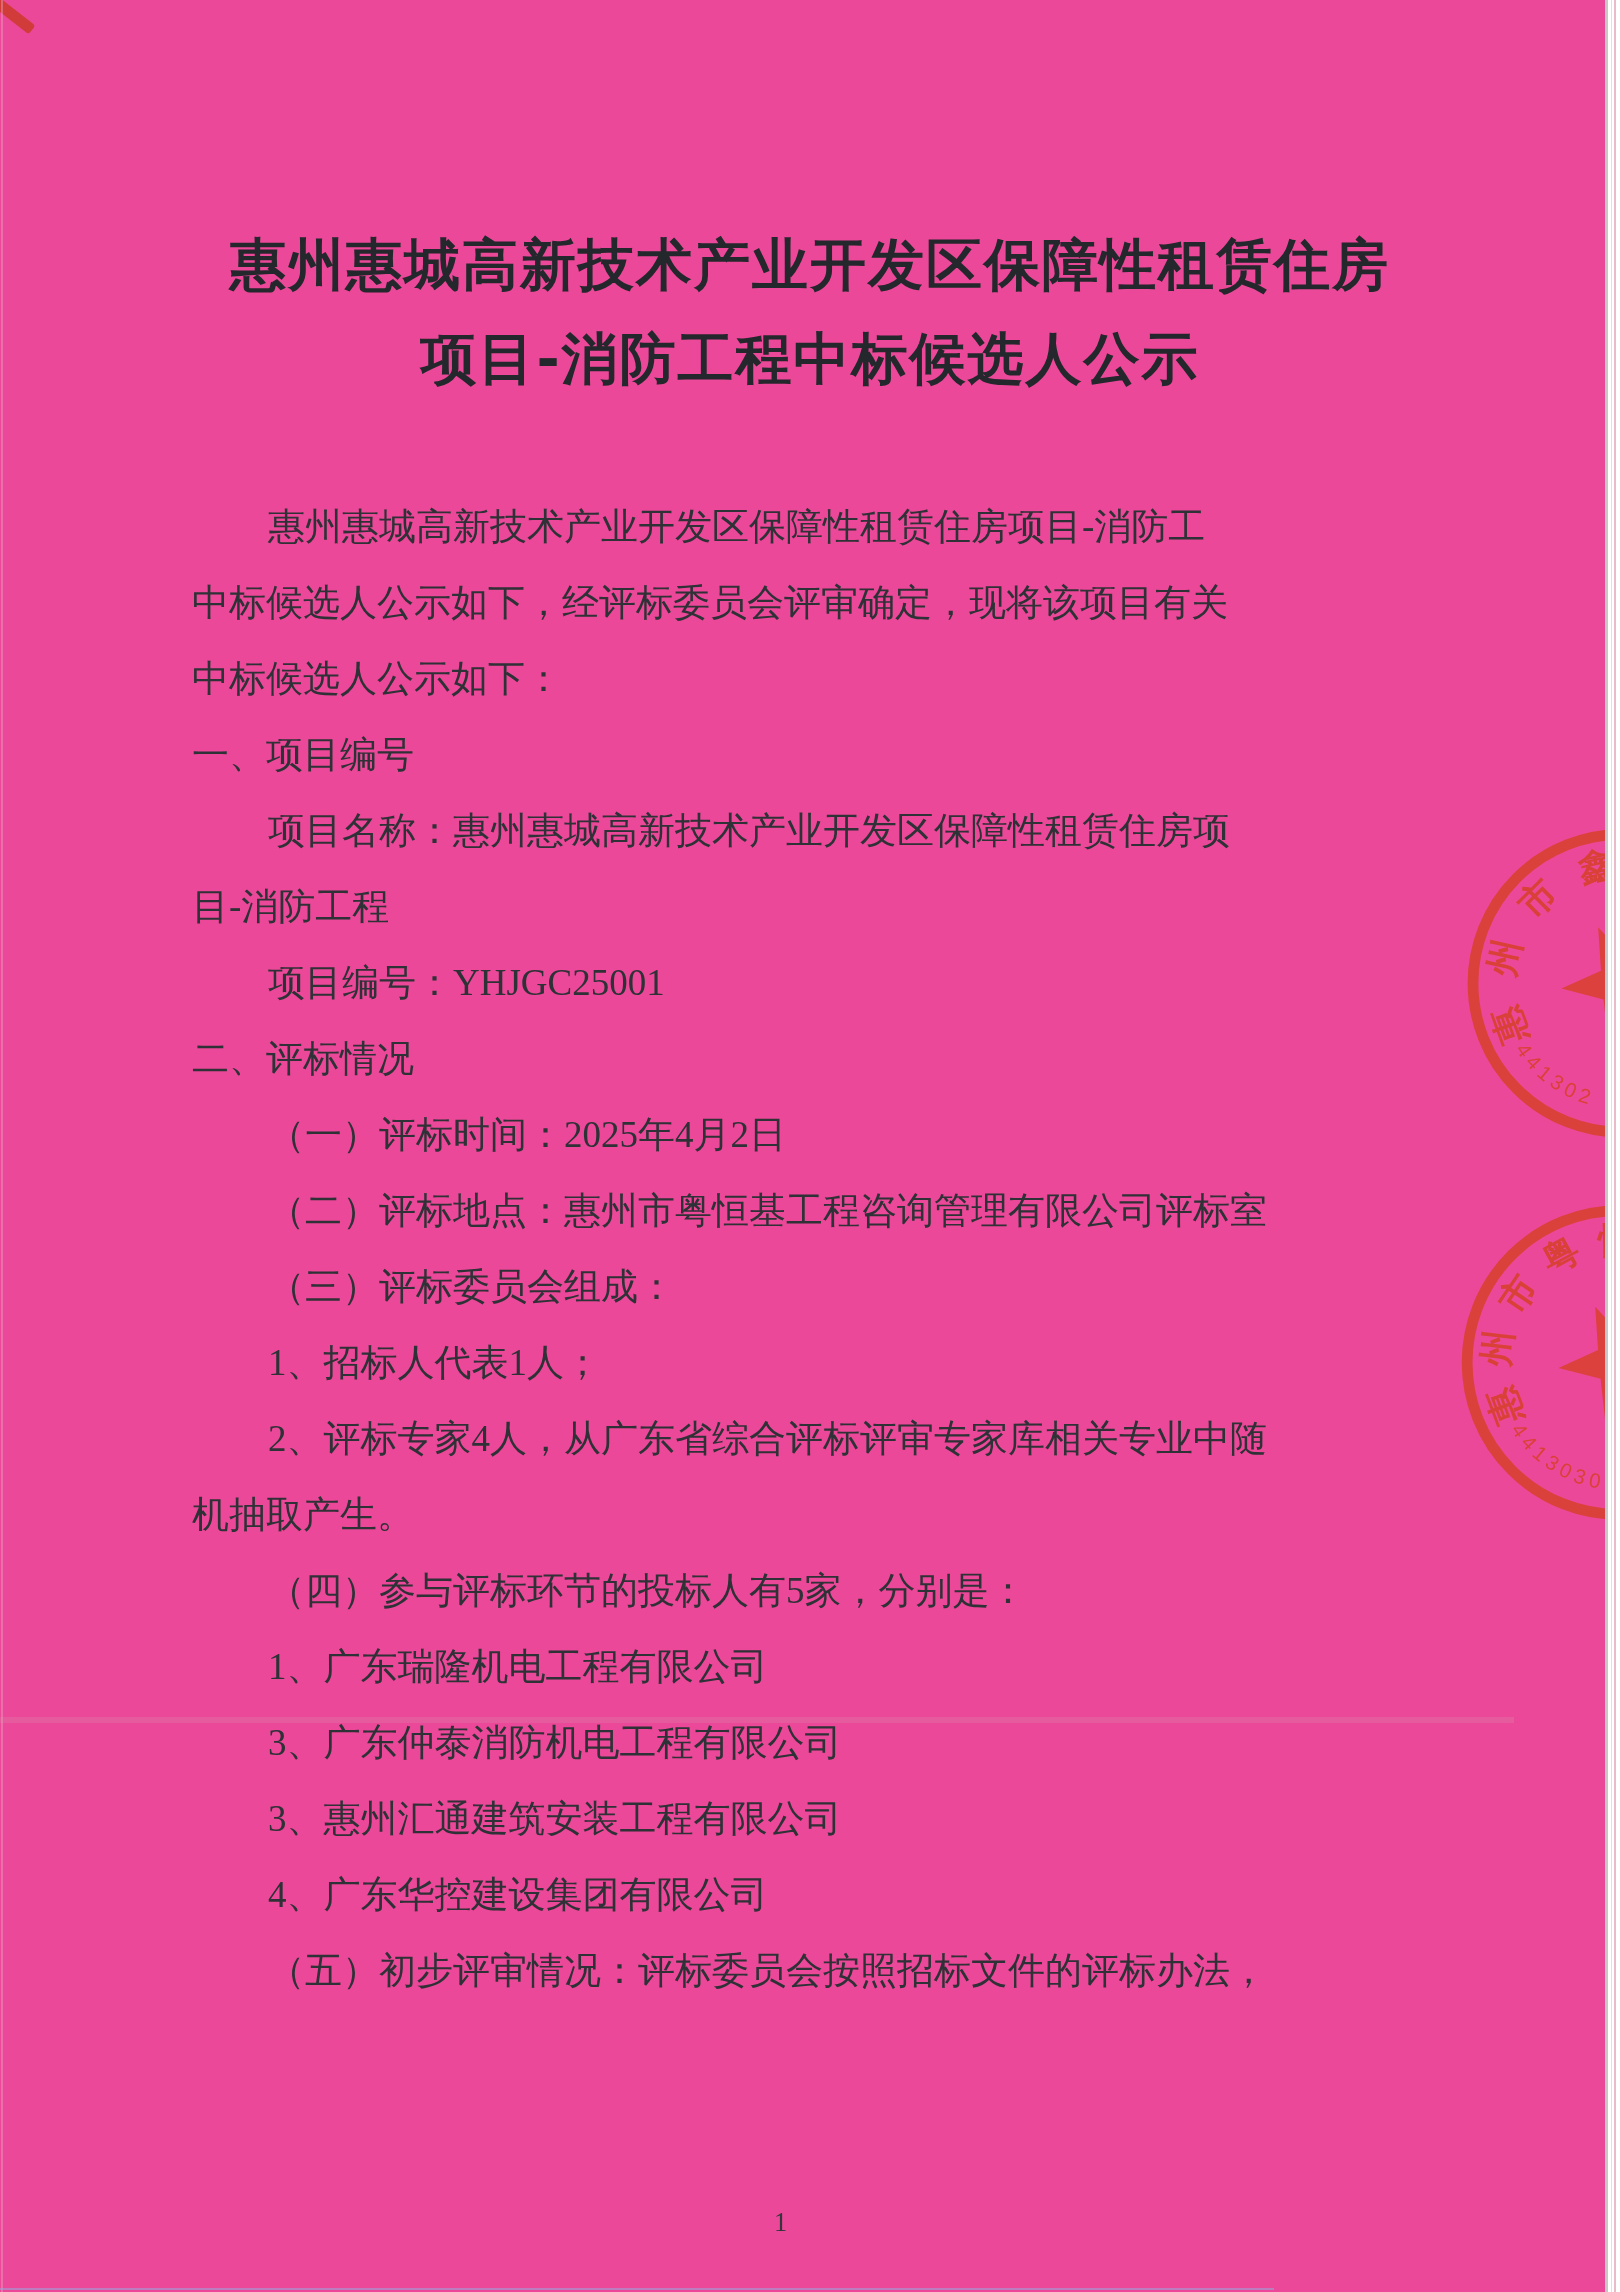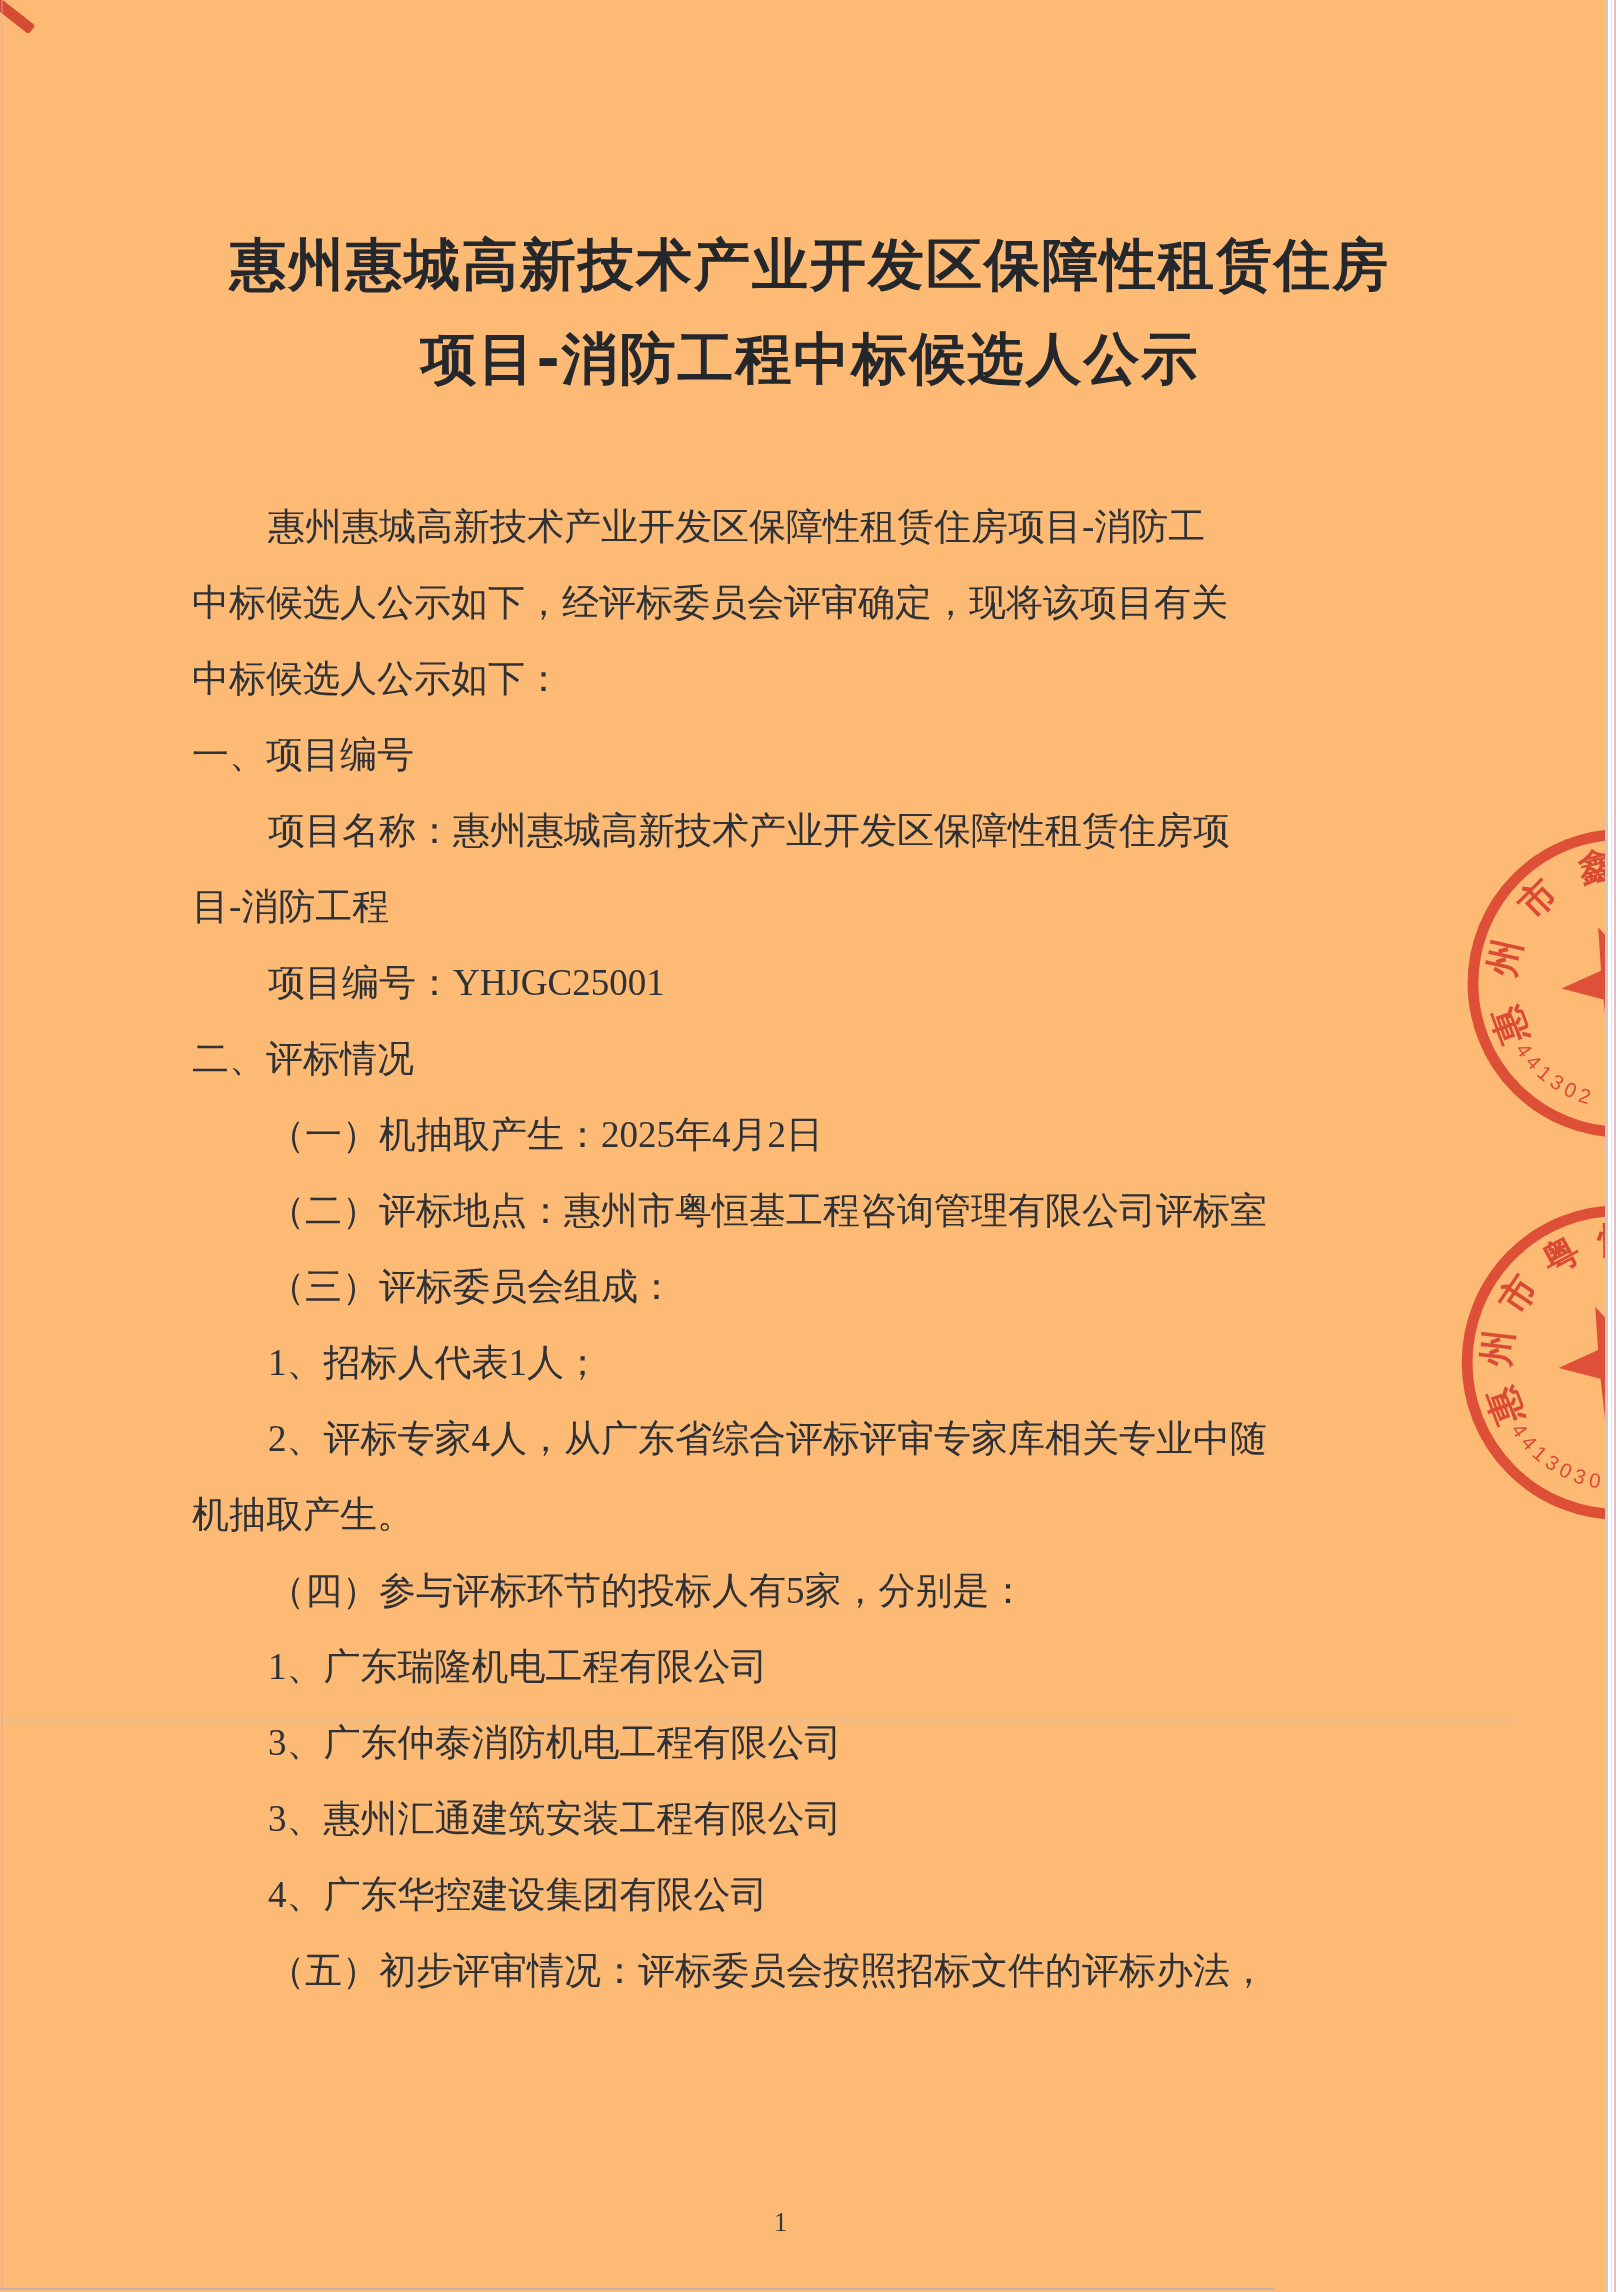--- a/index.html
+++ b/index.html
@@ -1,19 +1,19 @@
 <!DOCTYPE html>
 <html><head>
 <meta charset="utf-8">
 <style>
   html,body{margin:0;padding:0;background:#8a8a8a;}
   #page{
     position:relative;
     width:1620px;height:2293px;
-    background:#fdba74;
+    background:#ec4899;
     overflow:hidden;
     font-family:"Liberation Serif", serif;
     color:#2e3136;
   }
   
   #title-block{
     position:absolute;left:0;top:218px;width:1620px;
     text-align:center;
     font-family:"DejaVu Sans","Liberation Sans",sans-serif;
     font-weight:800;
@@ -84,21 +84,21 @@
 
   <div id="body-lines">
       <div class="body-line indent">惠州惠城高新技术产业开发区保障性租赁住房项目-消防工</div>
       <div class="body-line">中标候选人公示如下，经评标委员会评审确定，现将该项目有关</div>
       <div class="body-line">中标候选人公示如下：</div>
       <div class="body-line">一、项目编号</div>
       <div class="body-line indent">项目名称：惠州惠城高新技术产业开发区保障性租赁住房项</div>
       <div class="body-line">目-消防工程</div>
       <div class="body-line indent">项目编号：YHJGC25001</div>
       <div class="body-line">二、评标情况</div>
-      <div class="body-line indent">（一）机抽取产生：2025年4月2日</div>
+      <div class="body-line indent">（一）评标时间：2025年4月2日</div>
       <div class="body-line indent">（二）评标地点：惠州市粤恒基工程咨询管理有限公司评标室</div>
       <div class="body-line indent">（三）评标委员会组成：</div>
       <div class="body-line indent">1、招标人代表1人；</div>
       <div class="body-line indent">2、评标专家4人，从广东省综合评标评审专家库相关专业中随</div>
       <div class="body-line">机抽取产生。</div>
       <div class="body-line indent">（四）参与评标环节的投标人有5家，分别是：</div>
       <div class="body-line indent">1、广东瑞隆机电工程有限公司</div>
       <div class="body-line indent">3、广东仲泰消防机电工程有限公司</div>
       <div class="body-line indent">3、惠州汇通建筑安装工程有限公司</div>
       <div class="body-line indent">4、广东华控建设集团有限公司</div>

